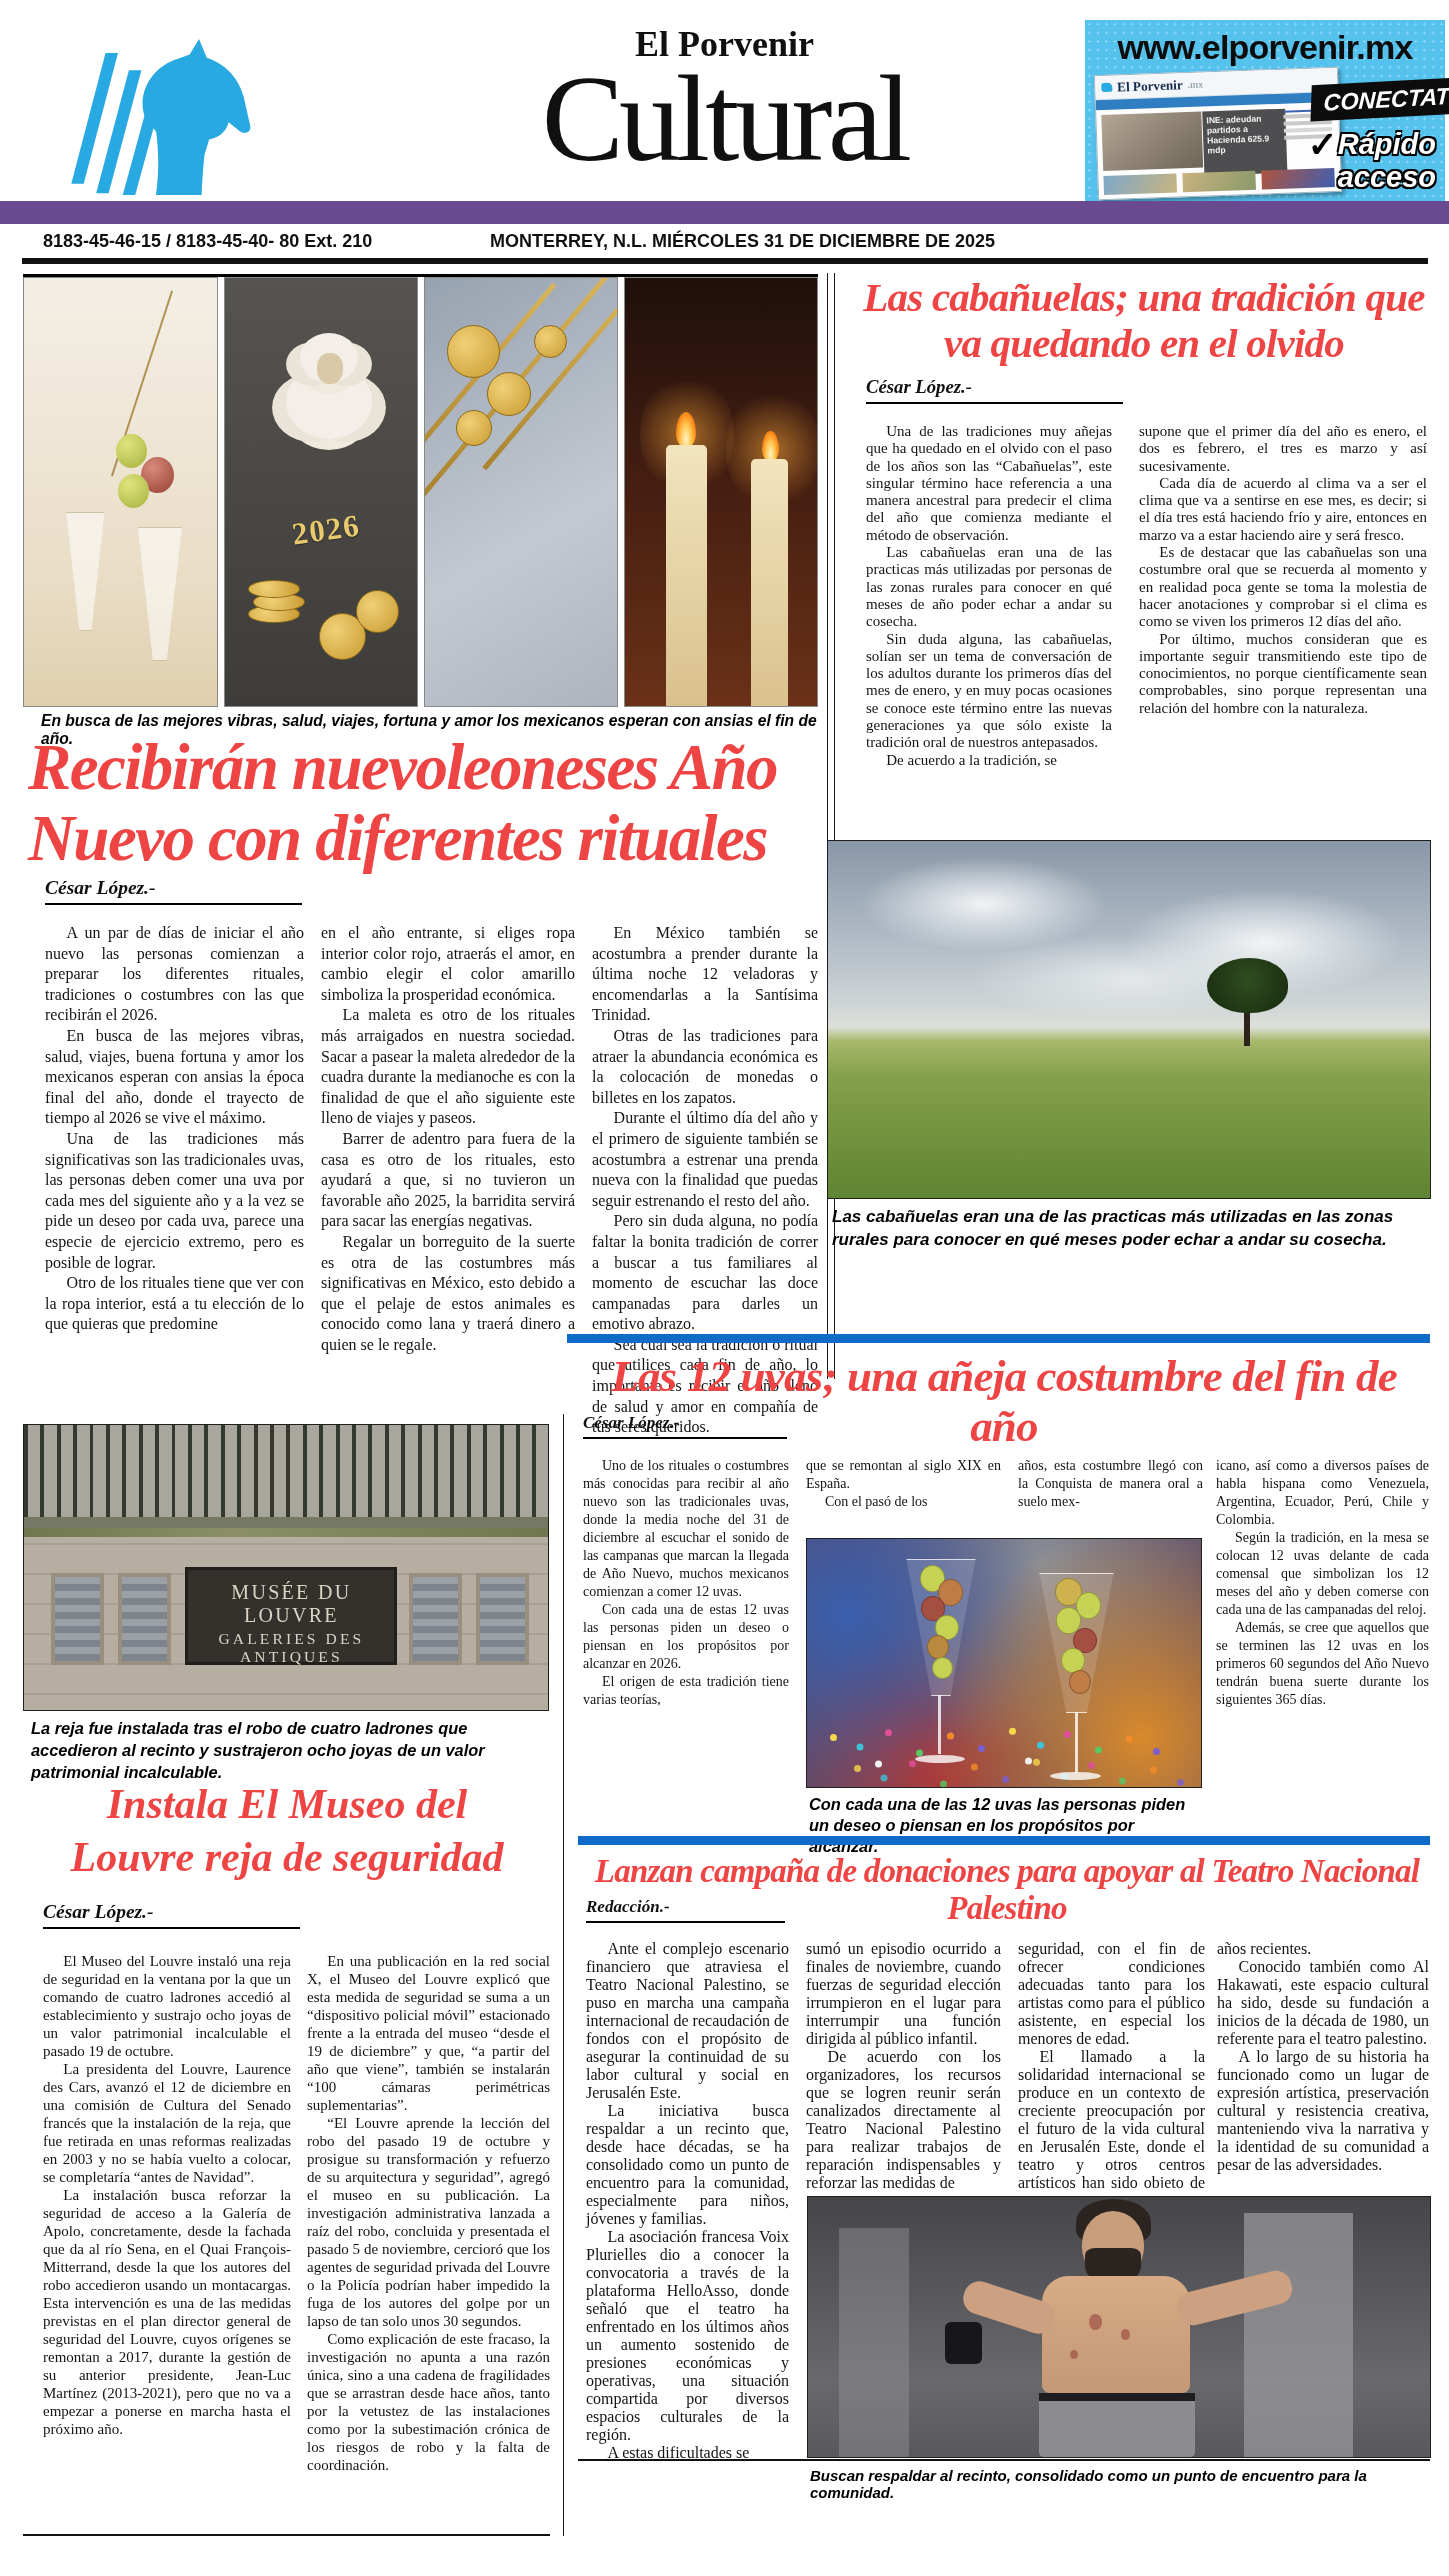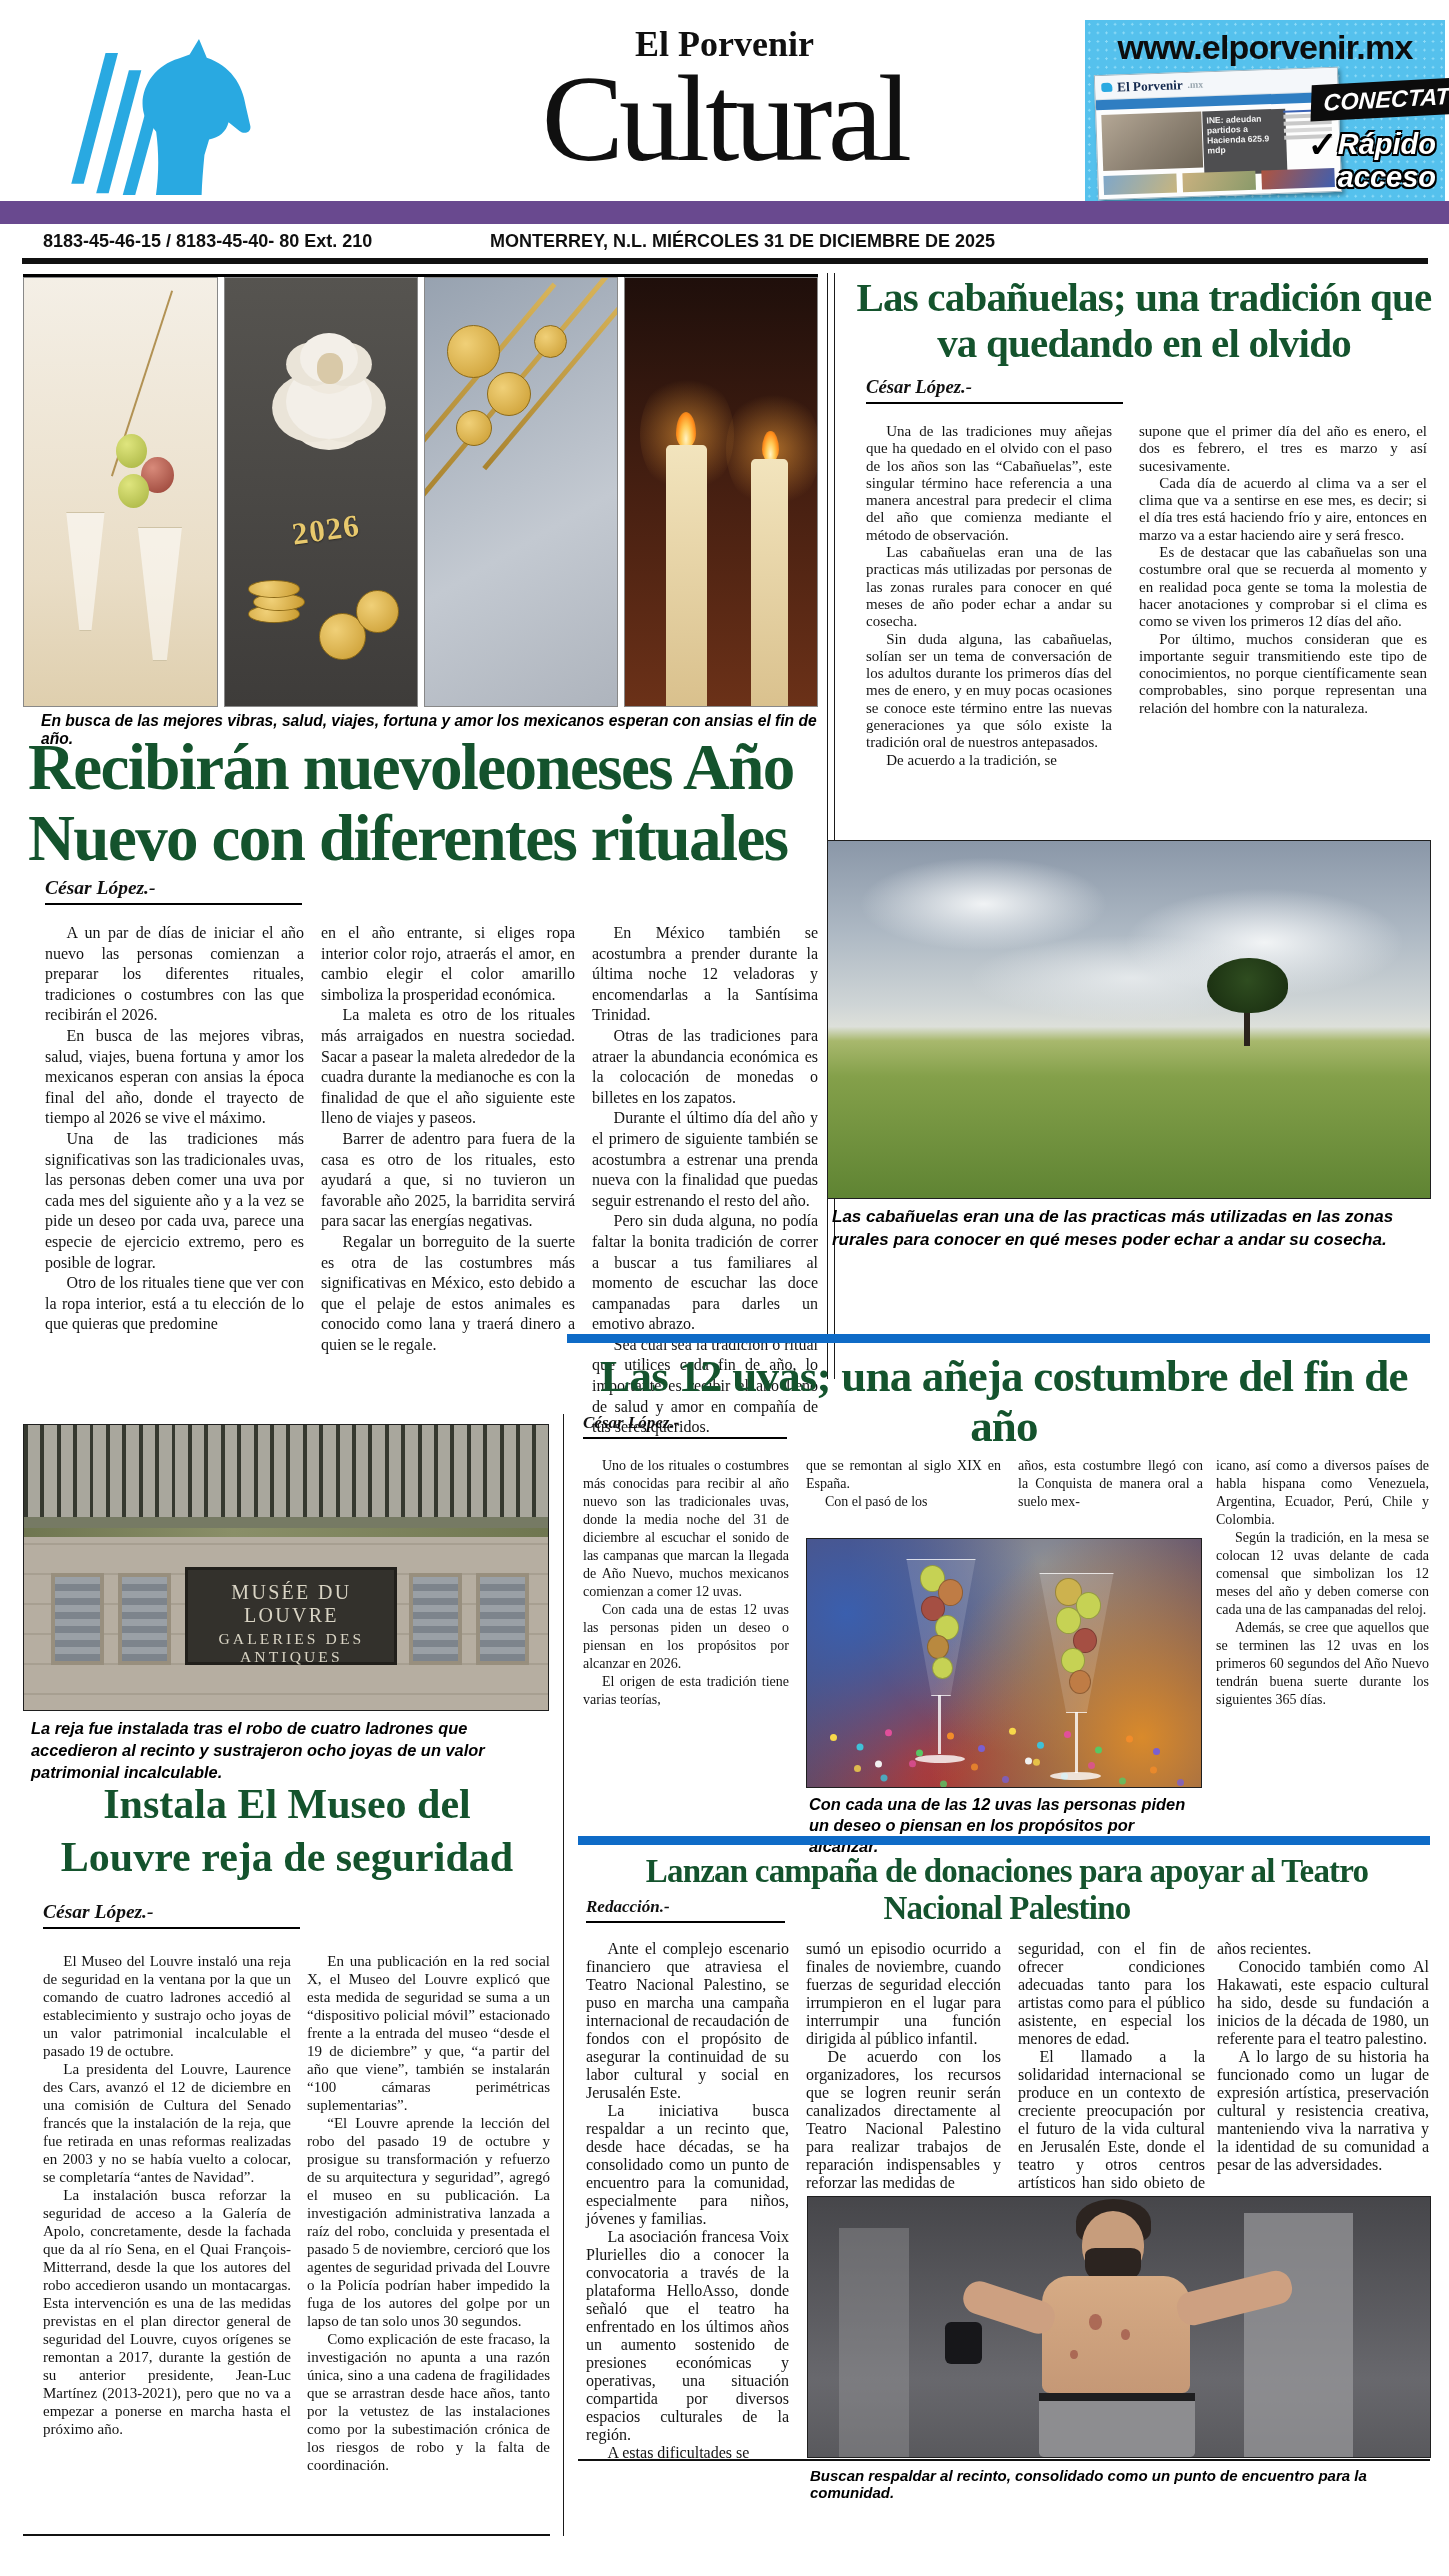--- a/index.html
+++ b/index.html
@@ -22,21 +22,21 @@
   .site-nav{height:9.4px;background:#2f7ec2;}
   .site-photo{background:linear-gradient(140deg,#b4a795,#8c8172 55%,#6e6557);}
   .site-darkbox{background:#4e4e50;color:#f2f2f2;font-family:"Liberation Sans",sans-serif;font-weight:bold;font-size:8.6px;line-height:10px;padding:3.9px;}
   .bluebarline{position:absolute;background:#3a62b4;height:2.3px;}
   .conectate{background:#0c0c0c;color:#fff;font-family:"Liberation Sans",sans-serif;font-weight:bold;font-style:italic;
              font-size:23.4px;padding:4.7px 12.5px;transform:rotate(-3deg) skewX(-5deg);letter-spacing:0;}
   .rapido{font-family:"Liberation Sans",sans-serif;font-weight:bold;font-style:italic;font-size:29px;line-height:33px;color:#fff;text-align:right;
           text-shadow:-1.6px -1.6px 0 #000,1.6px -1.6px 0 #000,-1.6px 1.6px 0 #000,1.6px 1.6px 0 #000,0 2.3px 0.8px #000;}
   .checkglyph{color:#000;font-style:normal;text-shadow:none;font-size:36px;vertical-align:-3.1px;}
   
-  .headline{font-weight:bold;color:#14532d;}
+  .headline{font-weight:bold;color:#ef4444;font-style:italic;}
   .byline{font-weight:bold;font-style:italic;font-size:19.5px;border-bottom:2.3px solid #000;padding-bottom:3.9px;}
   .bodycol{text-align:justify;color:#131313;}
   .bodycol p{margin:0;text-indent:1.35em;}
   .bodycol p.cont{text-indent:0;}
   .caption{font-family:"Liberation Sans",sans-serif;font-weight:bold;font-style:italic;color:#000;}
   .vrule2{border-left:1.6px solid #1a1a1a;border-right:1.6px solid #1a1a1a;width:6.2px;}
   .vrule1{border-left:1.6px solid #1a1a1a;width:0;}
   .bluebar{background:#0e6bc7;}
   .photo{border:1.6px solid #1f1f1f;overflow:hidden;position:absolute;}
   

